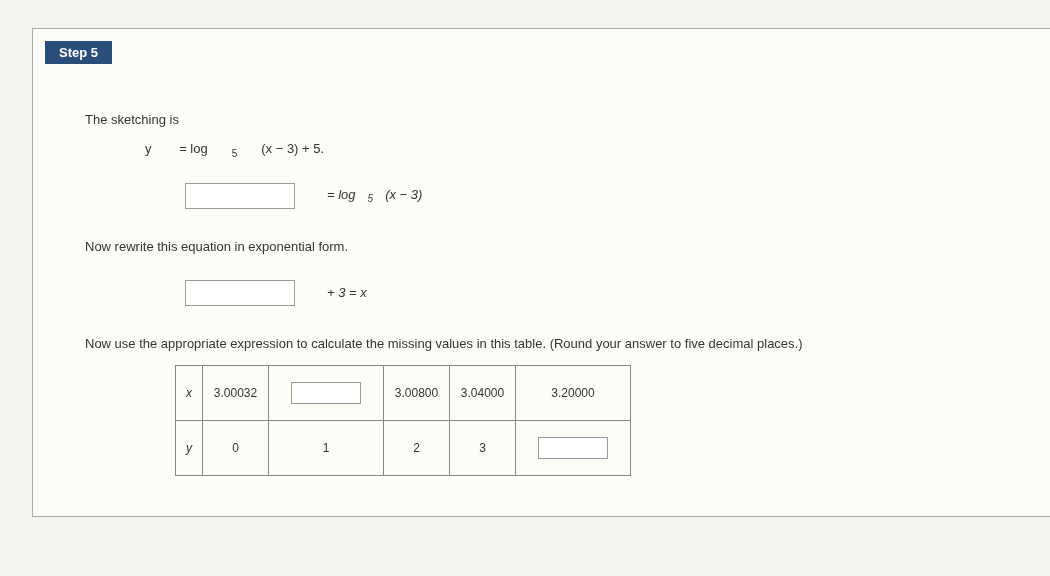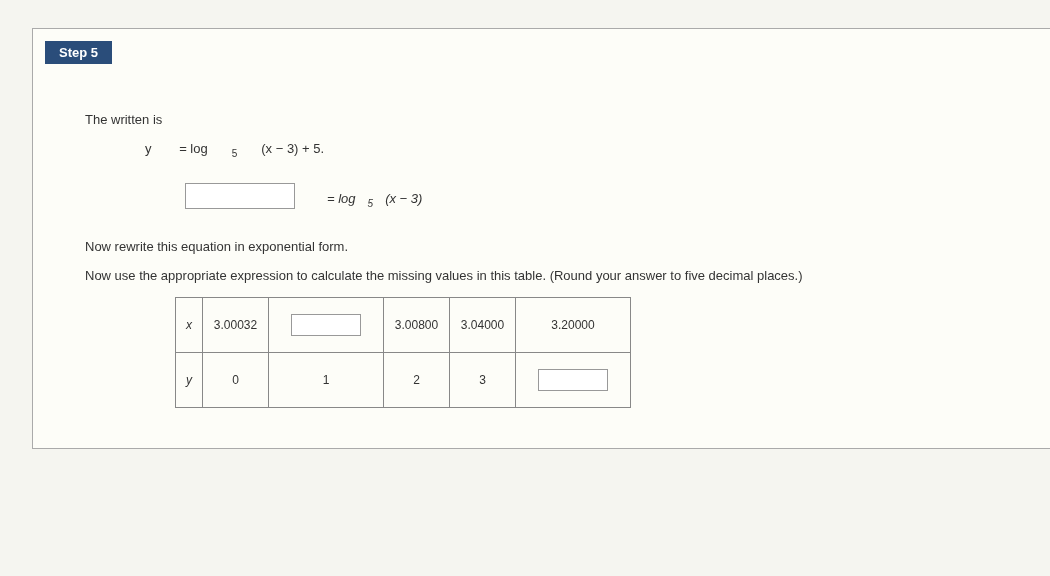--- a/index.html
+++ b/index.html
@@ -34,21 +34,21 @@
     }
     .paragraph {
       margin-bottom: 14px;
     }
     .indent-formula {
       margin-left: 60px;
       margin-bottom: 10px;
     }
     .formula-line {
       display: flex;
-      align-items: flex-end;
+      align-items: center;
       margin-left: 100px;
       margin-bottom: 18px;
       gap: 8px;
     }
     .input-box {
       width: 110px;
       height: 26px;
       border: 1px solid #999;
       background: #fff;
       padding: 2px 4px;
@@ -94,37 +94,41 @@
     }
   </style>
 </head>
 <body>
 
 <div class="container">
   <div class="step-header">Step 5</div>
   <div class="content">
 
 
-    <div class="paragraph">The written is</div>
+    <div class="paragraph">The sketching is</div>
 
     <div class="indent-formula">
       <span>y</span>
       <span> = log</span><span class="sub">5</span><span>(x − 3) + 5.</span>
     </div>
 
 
     <div class="formula-line">
       <input class="input-box" type="text" style="">
       <span class="expr"> = log<span class="sub">5</span>(x − 3)</span>
     </div>
 
     <div class="paragraph">Now rewrite this equation in exponential form.</div>
 
 
 
+    <div class="formula-line">
+      <input class="input-box" type="text" style="">
+      <span class="expr"> + 3 = x</span>
+    </div>
 
     <div class="paragraph">Now use the appropriate expression to calculate the missing values in this table. (Round your answer to five decimal places.)</div>
 
     <div class="table-wrap">
       <table class="values">
         <tbody>
             <tr>
           <td class="hdr">x</td>
           <td>3.00032</td>
           <td><input class="input-box-small" type="text" style=""></td>

